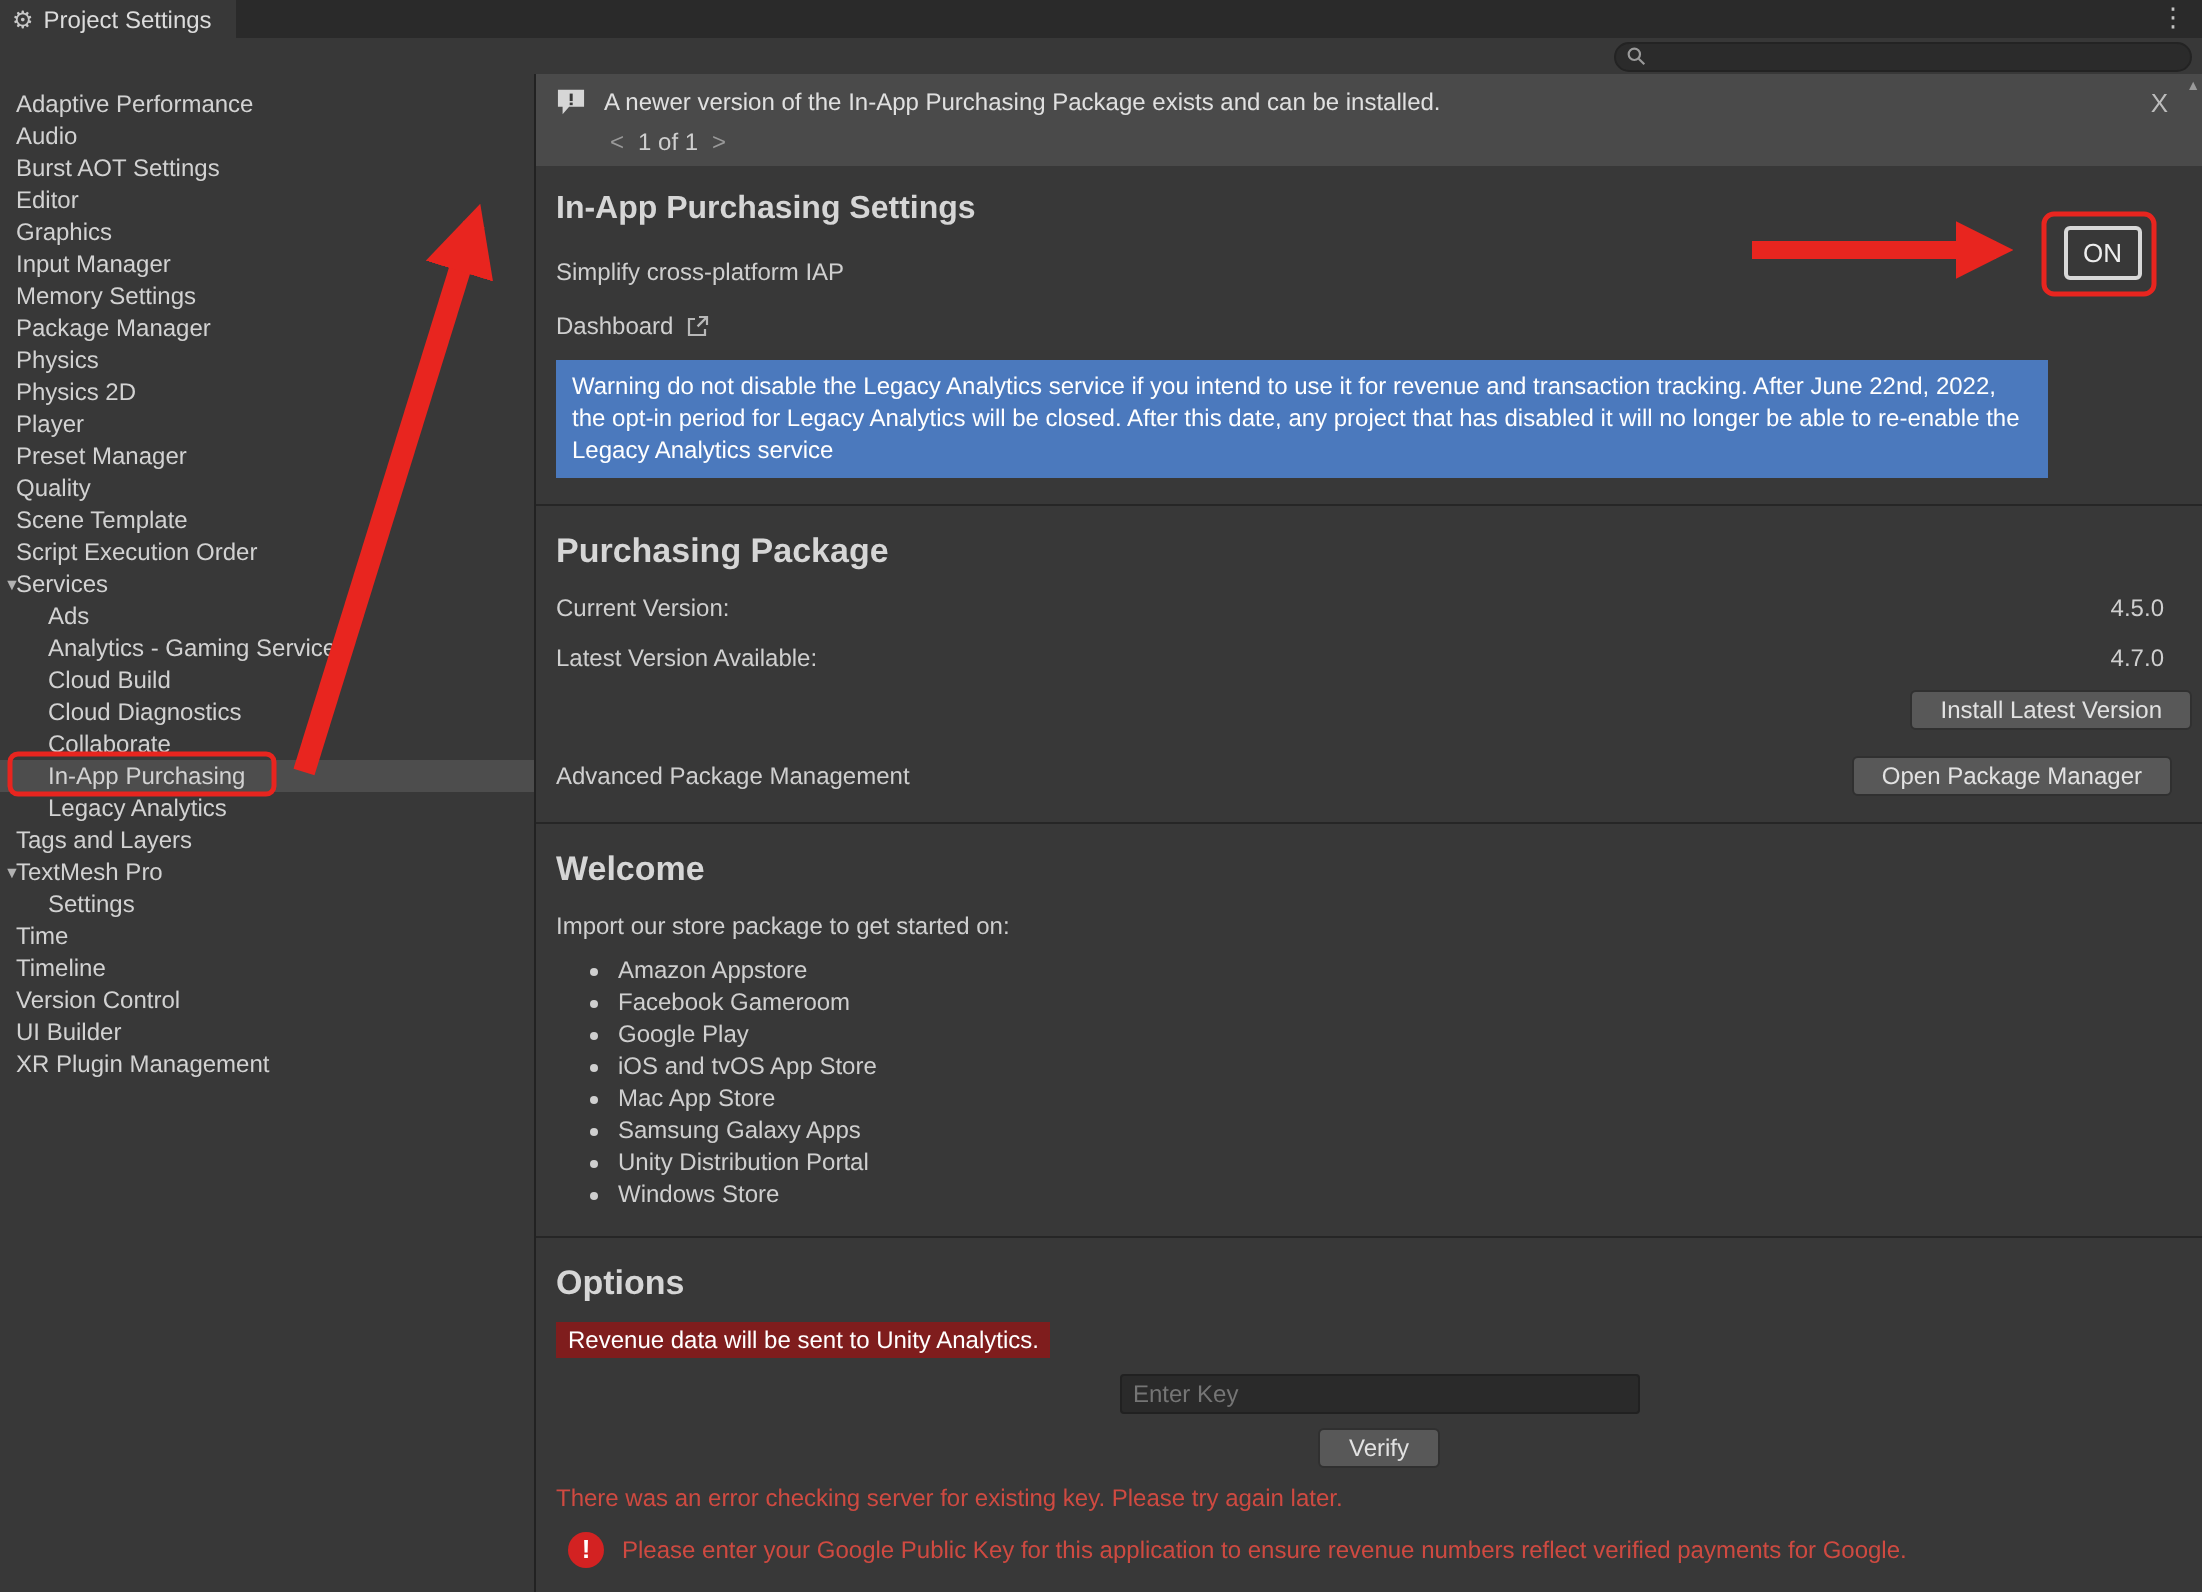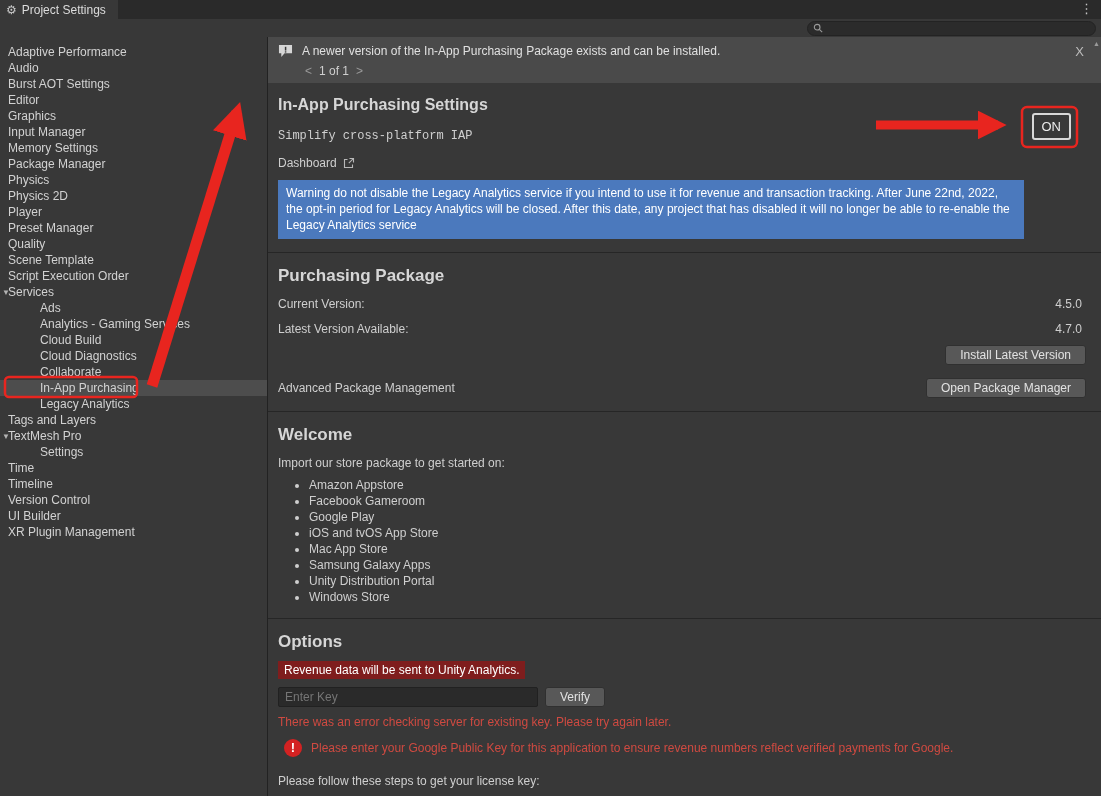--- a/index.html
+++ b/index.html
@@ -15,48 +15,48 @@
   .tab .gear { font-size:12px; color:#c8c8c8; }
   .kebab { margin-left:auto; color:#c4c4c4; font-size:13px; padding:1px 8px 0 0; }
   
   .toolbar { height:18px; background:#383838; display:flex; justify-content:flex-end; align-items:center; padding-right:5px; }
   .searchbox { width:289px; height:15px; background:#2b2b2b; border:1px solid #232323; border-radius:8px; display:flex; align-items:center; padding:0 5px; gap:4px; }
   .searchbox input { flex:1; background:transparent; border:none; outline:none; color:#cccccc; font:11px "Liberation Sans",sans-serif; padding:0; }
   
   .layout { display:flex; height:759px; }
   .sidebar { width:267px; flex:none; padding-top:7px; overflow:hidden; }
   .sb-item { height:16px; line-height:16px; padding-left:8px; white-space:nowrap; position:relative; font-size:12px; color:#d2d2d2; }
-  .sb-item.child { padding-left:40px; }
+  .sb-item.child { padding-left:24px; }
   .sb-item.selected { background:#4d4d4d; }
   .foldout { position:absolute; left:1px; top:1px; font-size:8px; color:#b2b2b2; width:10px; text-align:center; }
   
   .main { flex:1; position:relative; border-left:1px solid #222222; overflow:hidden; }
   .scroll-up { position:absolute; right:1px; top:3px; font-size:7px; color:#9a9a9a; z-index:5; }
   .banner { background:#4a4a4a; padding:7px 10px 4px 10px; position:relative; }
   .banner-row { display:flex; align-items:center; gap:9px; color:#e0e0e0; }
   .pagination { margin:6px 0 1px 27px; display:flex; gap:7px; color:#cfcfcf; font-size:12px; }
   .pag-btn { color:#9a9a9a; }
   .banner-close { position:absolute; right:17px; top:7px; color:#bcbcbc; font-size:13px; }
   .content { padding-left:10px; }
   .page-title { margin-top:13px; font-size:16px; font-weight:bold; color:#d6d6d6; }
   .on-toggle { position:absolute; right:30px; top:76px; padding:4px 8px; border:2px solid #d8d8d8; border-radius:3px; font-size:13px; color:#ededed; background:transparent; z-index:3; }
-  .simplify { margin-top:15px; color:#cfcfcf;font-family:Liberation Mono, monospace; }
+  .simplify { margin-top:15px; color:#cfcfcf; }
   .dash-row { margin-top:13px; display:flex; align-items:center; gap:6px; color:#cfcfcf; }
   .bluebox { margin-top:10px; width:746px; background:#4b79bd; color:#ffffff; padding:5px 8px; line-height:1.35; }
   .divider { margin:13px 0 0 -10px; border-top:1px solid #262626; height:0; }
   .h2 { margin-top:13px; font-size:17px; font-weight:bold; color:#d6d6d6; }
   .kv-row { display:flex; justify-content:space-between; padding-right:19px; margin-top:11px; color:#cfcfcf; }
-  .btn-row { display:flex; justify-content:flex-end; padding-right:15px; margin-top:9px; }
+  .btn-row { display:flex; justify-content:flex-end; padding-right:5px; margin-top:9px; }
   .u-btn { background:#585858; border:1px solid #303030; border-radius:3px; color:#e2e2e2; font:12px "Liberation Sans",sans-serif; padding:2px 14px; }
   .advanced-row { display:flex; justify-content:space-between; align-items:center; padding-right:15px; margin-top:13px; color:#cfcfcf; }
   .intro { margin-top:11px; color:#cfcfcf; }
   ul.stores { margin:7px 0 0 0; padding-left:31px; color:#cfcfcf; }
   ul.stores li { line-height:16px; }
   .note { display:inline-block; background:#7f1d1d; color:#ffffff; padding:2px 6px; margin-top:9px; }
-  .key-row { margin-top:8px; display:flex; align-items:center; gap:7px; }
+  .key-row { margin-top:8px; display:flex; align-items:center; gap:7px;flex-direction:column; }
   .key-input { width:260px; background:#2a2a2a; border:1px solid #212121; border-radius:2px; color:#bdbdbd; padding:2px 6px; font:12px "Liberation Sans",sans-serif; outline:none; }
   .error-text { margin-top:8px; color:#cf4a41; }
   .google-warning { margin-top:10px; display:flex; align-items:center; gap:9px; color:#cf4a41; padding-left:6px; }
   .err-icon { width:18px; height:18px; border-radius:50%; background:#d32222; color:#ffffff; font-weight:bold; text-align:center; line-height:18px; flex:none; font-size:13px; }
   .steps-intro { margin-top:17px; color:#cfcfcf; }
   .step1 { margin-top:15px; display:flex; align-items:center; gap:6px; color:#cfcfcf; }
   .annotations { position:absolute; left:0; top:0; z-index:40; pointer-events:none; }
 </style>
 </head>
 <body>

